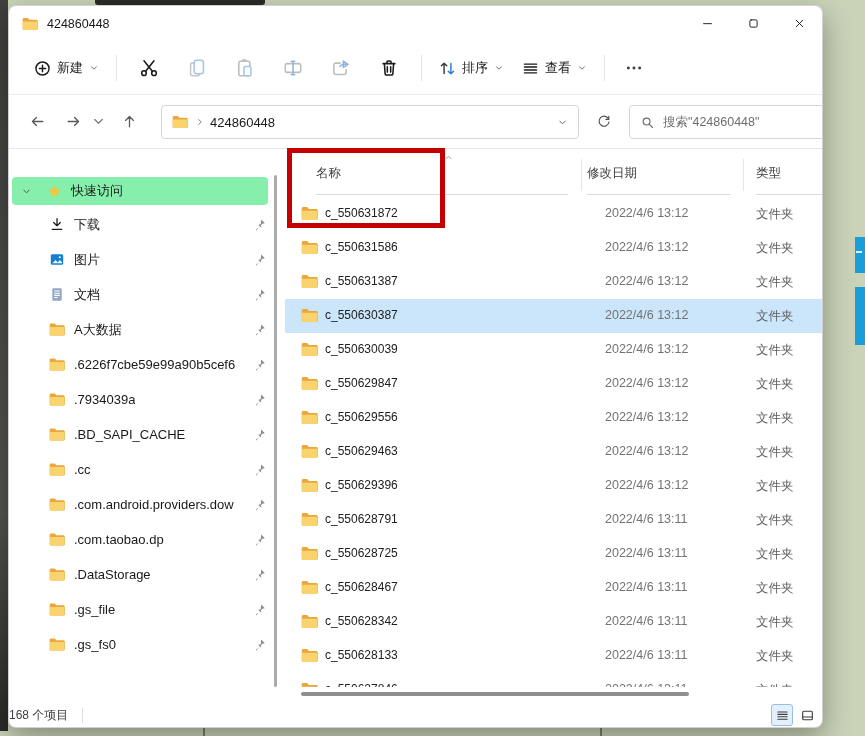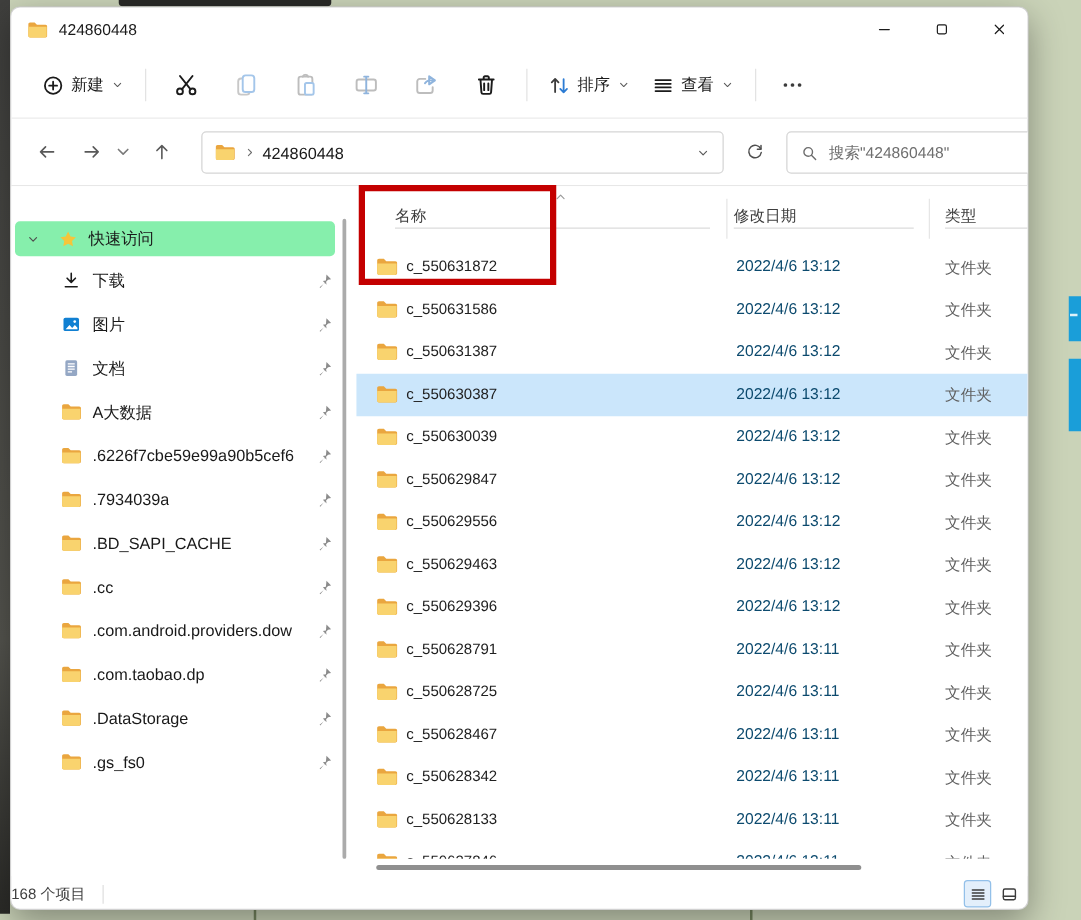--- a/index.html
+++ b/index.html
@@ -78,35 +78,35 @@
   .sb-items { position:absolute; left:0; top:58px; width:270px; }
   .sb-item { position:relative; height:35px; display:flex; align-items:center; }
   .sb-item .sb-ico { width:16px; height:15px; margin-left:40px; }
   .sb-label { margin-left:9px; font-size:13px; color:#191919; white-space:nowrap; overflow:hidden; max-width:170px; }
   .sb-pin { position:absolute; left:244px; top:50%; transform:translateY(-50%); width:13px; height:13px; color:#8c8c8c; }
   .sb-scrollbar { position:absolute; left:265px; top:26px; width:3px; height:512px; background:#ababab; border-radius:2px; }
 
   
   .main { position:absolute; left:276px; top:0; width:571px; height:100%; }
   .col-headers { position:absolute; left:0; top:12px; width:100%; height:30px; }
-  .col-h { position:absolute; top:4px; font-size:12.5px; color:#3d3d3d; padding-bottom:0; border-bottom:1px solid #dcdcdc; }
+  .col-h { position:absolute; top:4px; font-size:12.5px; color:#3d3d3d; padding-bottom:12px; border-bottom:1px solid #dcdcdc; }
   .col-h-name { left:31px; width:252px; }
   .col-h-date { left:302px; width:144px; }
   .col-h-type { left:471px; width:92px; }
   .col-sep { position:absolute; top:-2px; width:1px; height:32px; background:#e6e6e6; }
   .col-sep-1 { left:296px; }
   .col-sep-2 { left:458px; }
   .sort-caret { position:absolute; left:158px; top:-9px; width:11px; height:11px; color:#9a9a9a; }
 
   .file-rows { position:absolute; left:0; top:48px; width:100%; height:490px; overflow:hidden; }
   .file-row { position:relative; width:554px; height:34px; }
   .file-row.selected { background:#cbe6fb; }
   .file-row .icon { position:absolute; left:16px; top:9px; width:17px; height:15px; }
   .fname { position:absolute; left:40px; top:9px; font-size:12px; color:#202020; }
-  .fdate { position:absolute; left:304px; top:9px; font-size:12.5px; color:#0c4a6e; }
+  .fdate { position:absolute; left:320px; top:9px; font-size:12.5px; color:#737373; }
   .ftype { position:absolute; left:471px; top:9px; font-size:12.5px; color:#5f5f5f; }
 
   .v-scrollbar { position:absolute; left:562px; top:22px; width:3px; height:48px; background:#a3a3a3; border-radius:2px; }
   .h-scrollbar-track { position:absolute; left:0; top:543px; width:560px; height:5px; }
   .h-scrollbar-thumb { position:absolute; left:16px; top:0; width:388px; height:3.5px; background:#8f8f8f; border-radius:2px; }
 
   
   .statusbar { position:absolute; left:0; top:695px; width:100%; height:28px; display:flex; align-items:center; }
   .status-count { font-size:12px; color:#3f3f3f; }
   .status-sep { width:1px; height:15px; background:#e0e0e0; margin-left:14px; }
@@ -511,20 +511,34 @@
               </svg>
             </span>
     <span class="sb-label">.DataStorage</span>
     <span class="icon sb-pin">
               <svg viewBox="0 0 14 14">
                 <path d="M8.8 1.2l4 4-2.6.5-1.7 1.7.4 2.6-1.7-1.7-3.7 4.5-.6-.6 4.5-3.7-1.7-1.7 2.6-.5z" fill="currentColor"></path>
               </svg>
             </span>
   </div>
 
+  <div class="sb-item">
+    <span class="icon sb-ico">
+              <svg viewBox="0 0 14 12">
+                <path d="M.6 1.9C.6 1.2 1.1.7 1.8.7h3.2l1.6 1.6h6c.7 0 1.2.5 1.2 1.2v6.6c0 .7-.5 1.2-1.2 1.2H1.8c-.7 0-1.2-.5-1.2-1.2z" fill="#eaa63f"></path>
+                <path d="M.6 3.8h12.8v6.3c0 .7-.5 1.2-1.2 1.2H1.8c-.7 0-1.2-.5-1.2-1.2z" fill="#f9d36e"></path>
+              </svg>
+            </span>
+    <span class="sb-label">.gs_file</span>
+    <span class="icon sb-pin">
+              <svg viewBox="0 0 14 14">
+                <path d="M8.8 1.2l4 4-2.6.5-1.7 1.7.4 2.6-1.7-1.7-3.7 4.5-.6-.6 4.5-3.7-1.7-1.7 2.6-.5z" fill="currentColor"></path>
+              </svg>
+            </span>
+  </div>
 
   <div class="sb-item">
     <span class="icon sb-ico">
               <svg viewBox="0 0 14 12">
                 <path d="M.6 1.9C.6 1.2 1.1.7 1.8.7h3.2l1.6 1.6h6c.7 0 1.2.5 1.2 1.2v6.6c0 .7-.5 1.2-1.2 1.2H1.8c-.7 0-1.2-.5-1.2-1.2z" fill="#eaa63f"></path>
                 <path d="M.6 3.8h12.8v6.3c0 .7-.5 1.2-1.2 1.2H1.8c-.7 0-1.2-.5-1.2-1.2z" fill="#f9d36e"></path>
               </svg>
             </span>
     <span class="sb-label">.gs_fs0</span>
     <span class="icon sb-pin">

